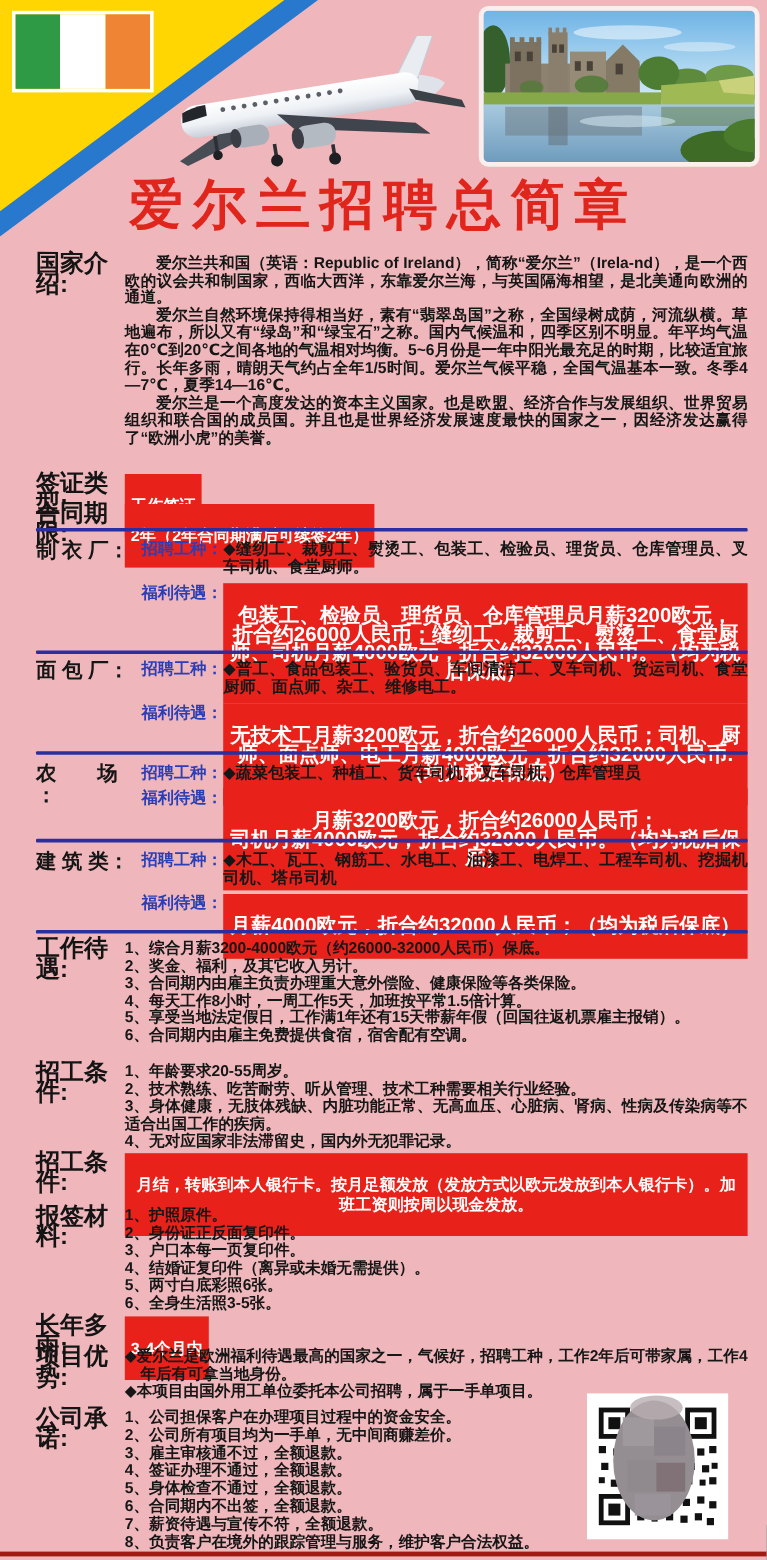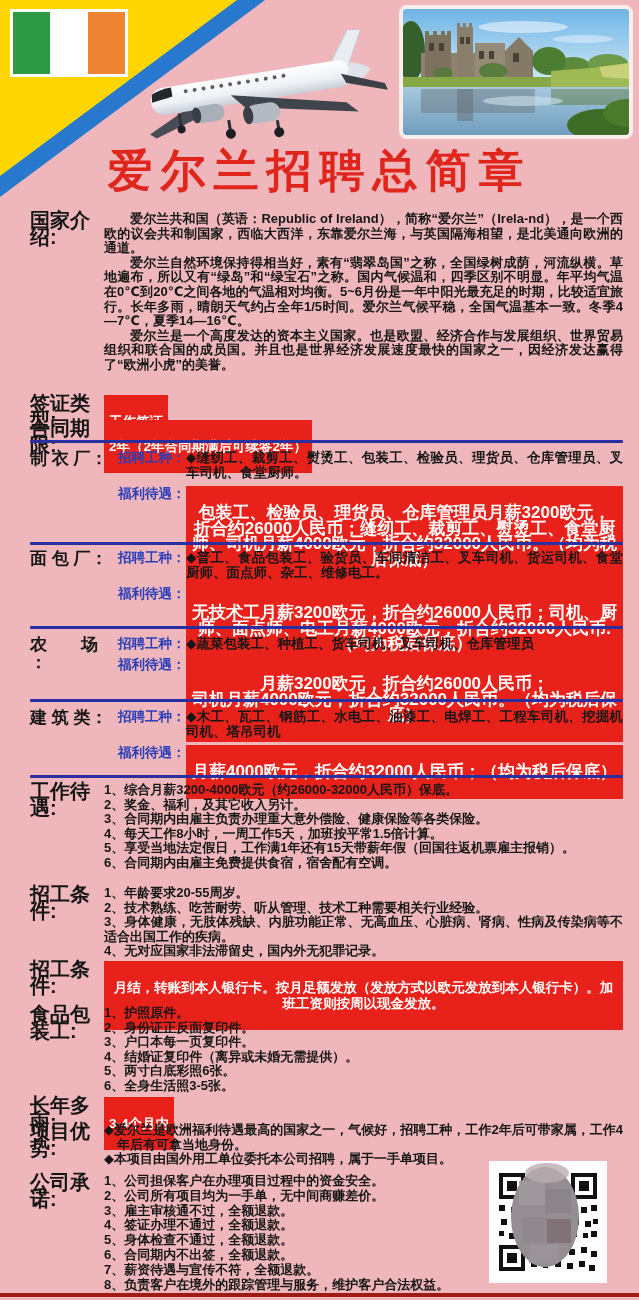--- a/index.html
+++ b/index.html
@@ -272,21 +272,21 @@
   </div>
 
   <div class="sec" style="top:961px">
     <div class="sec-label">招工条件:</div>
     <div class="sec-content">
       <div class="redbox" style="font-size:13.5px;line-height:15.5px;">月结，转账到本人银行卡。按月足额发放（发放方式以欧元发放到本人银行卡）。加班工资则按周以现金发放。</div>
     </div>
   </div>
 
   <div class="sec" style="top:1006px">
-    <div class="sec-label">食品包装工:</div>
+    <div class="sec-label">报签材料:</div>
     <div class="sec-content">
       <div class="list-line">1、护照原件。</div>
       <div class="list-line">2、身份证正反面复印件。</div>
       <div class="list-line">3、户口本每一页复印件。</div>
       <div class="list-line">4、结婚证复印件（离异或未婚无需提供）。</div>
       <div class="list-line">5、两寸白底彩照6张。</div>
       <div class="list-line">6、全身生活照3-5张。</div>
     </div>
   </div>
 

